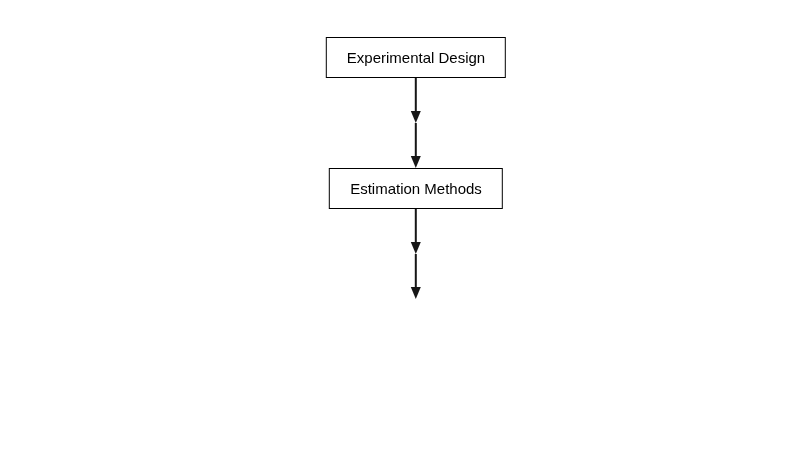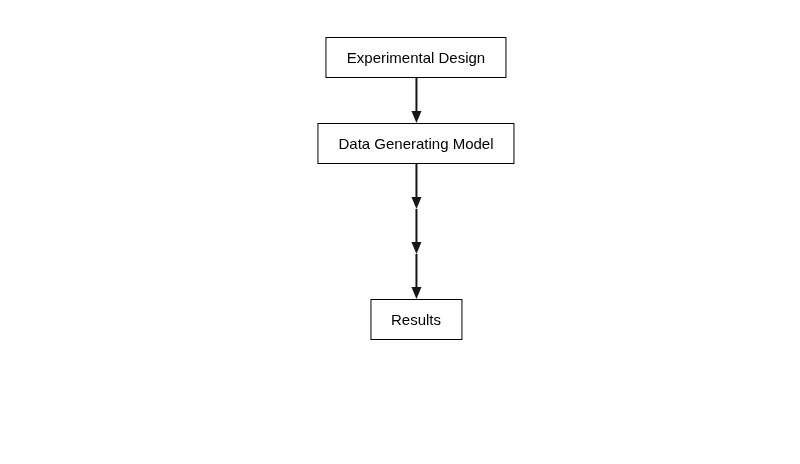--- a/index.html
+++ b/index.html
@@ -61,35 +61,34 @@
 <div class="canvas">
   <div class="flow-column">
 
     <div class="flow-box">Experimental Design</div>
 
     <div class="flow-arrow">
       <div class="arrow-line"></div>
       <div class="arrow-head"></div>
     </div>
 
-    <div class="flow-box">Data Generating Model</div>
+
+    <div class="flow-arrow">
+      <div class="arrow-line"></div>
+      <div class="arrow-head"></div>
+    </div>
+
+    <div class="flow-box">Estimation Methods</div>
 
     <div class="flow-arrow">
       <div class="arrow-line"></div>
       <div class="arrow-head"></div>
     </div>
 
 
     <div class="flow-arrow">
       <div class="arrow-line"></div>
       <div class="arrow-head"></div>
     </div>
 
 
-    <div class="flow-arrow">
-      <div class="arrow-line"></div>
-      <div class="arrow-head"></div>
-    </div>
-
-    <div class="flow-box">Results</div>
-
   </div>
 </div>
 
 </body></html>

